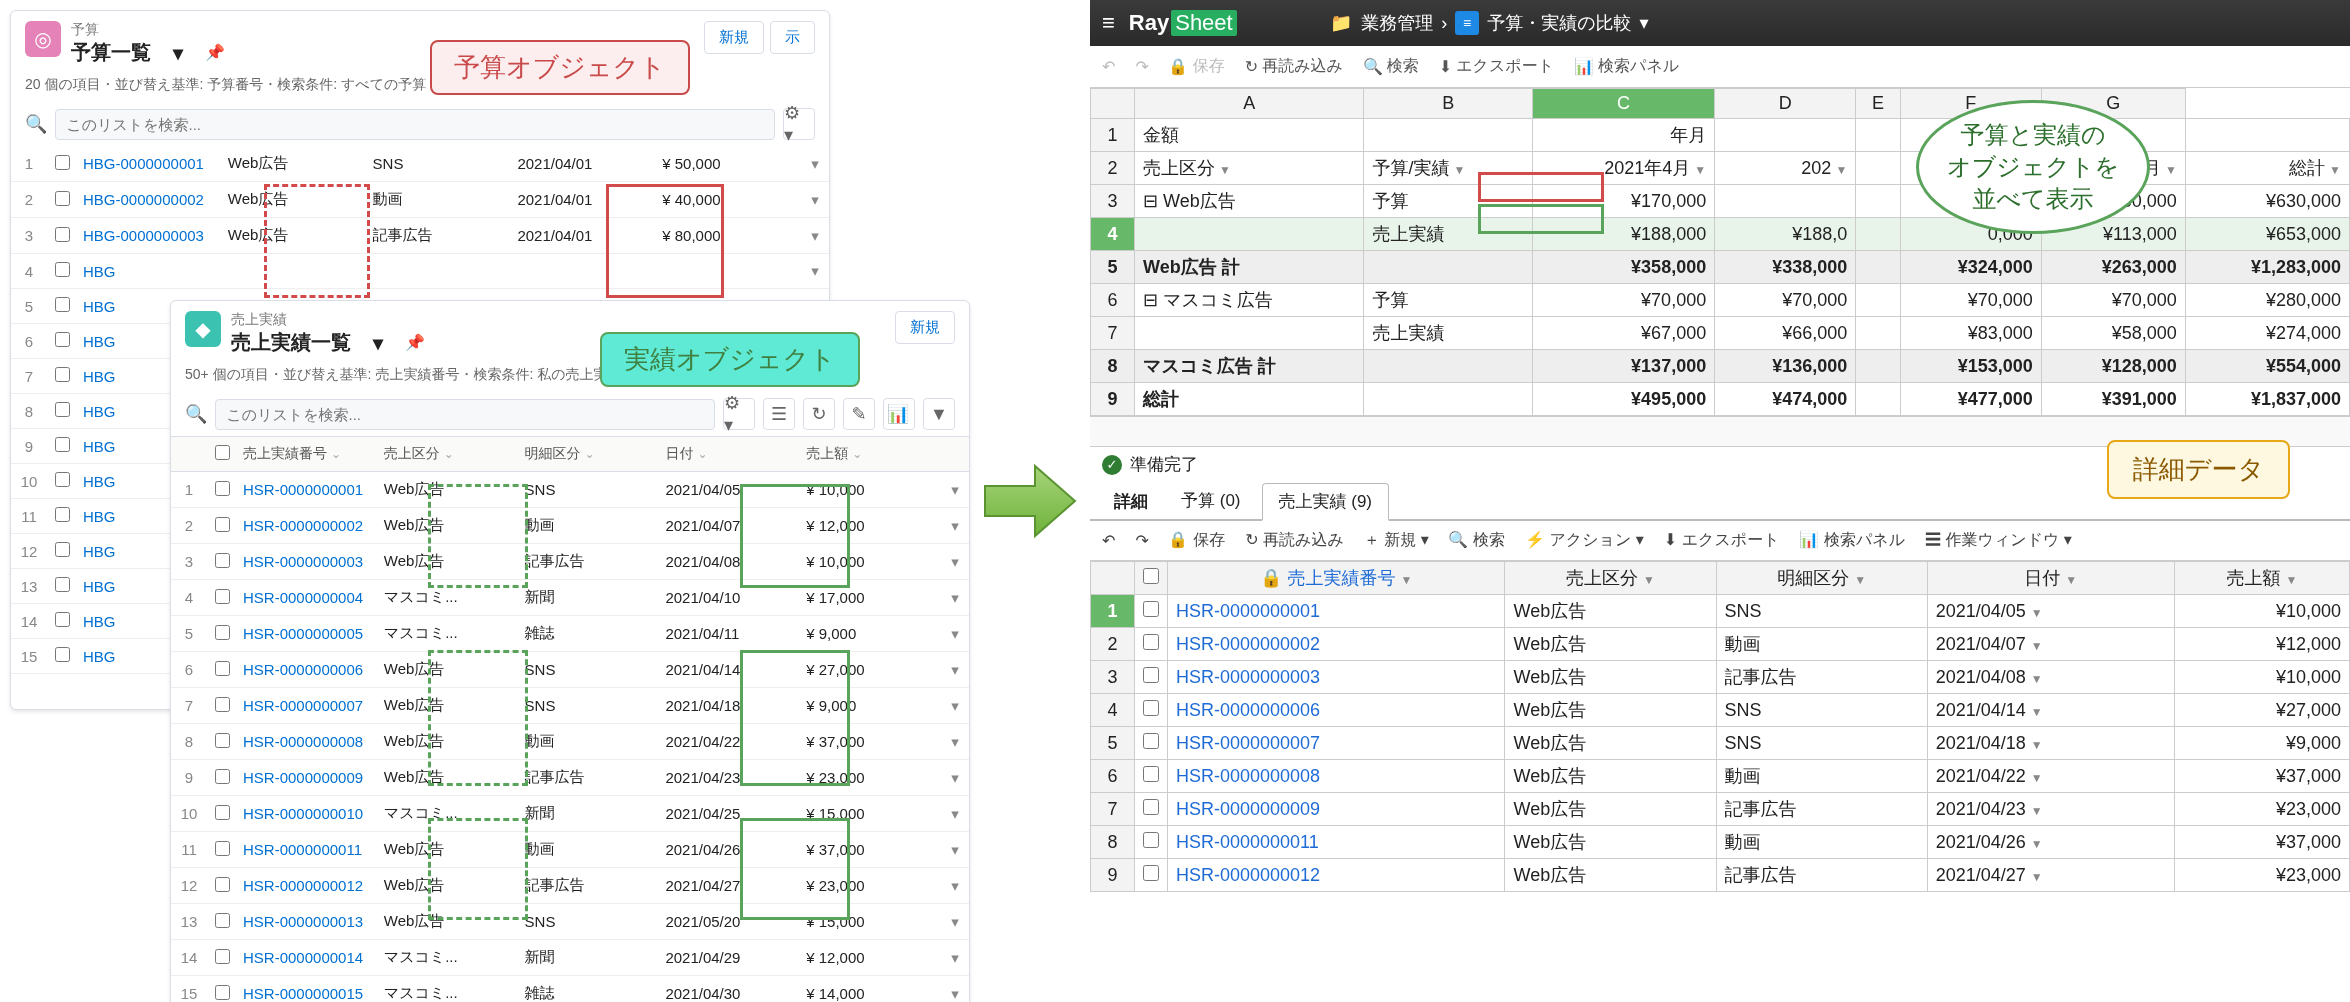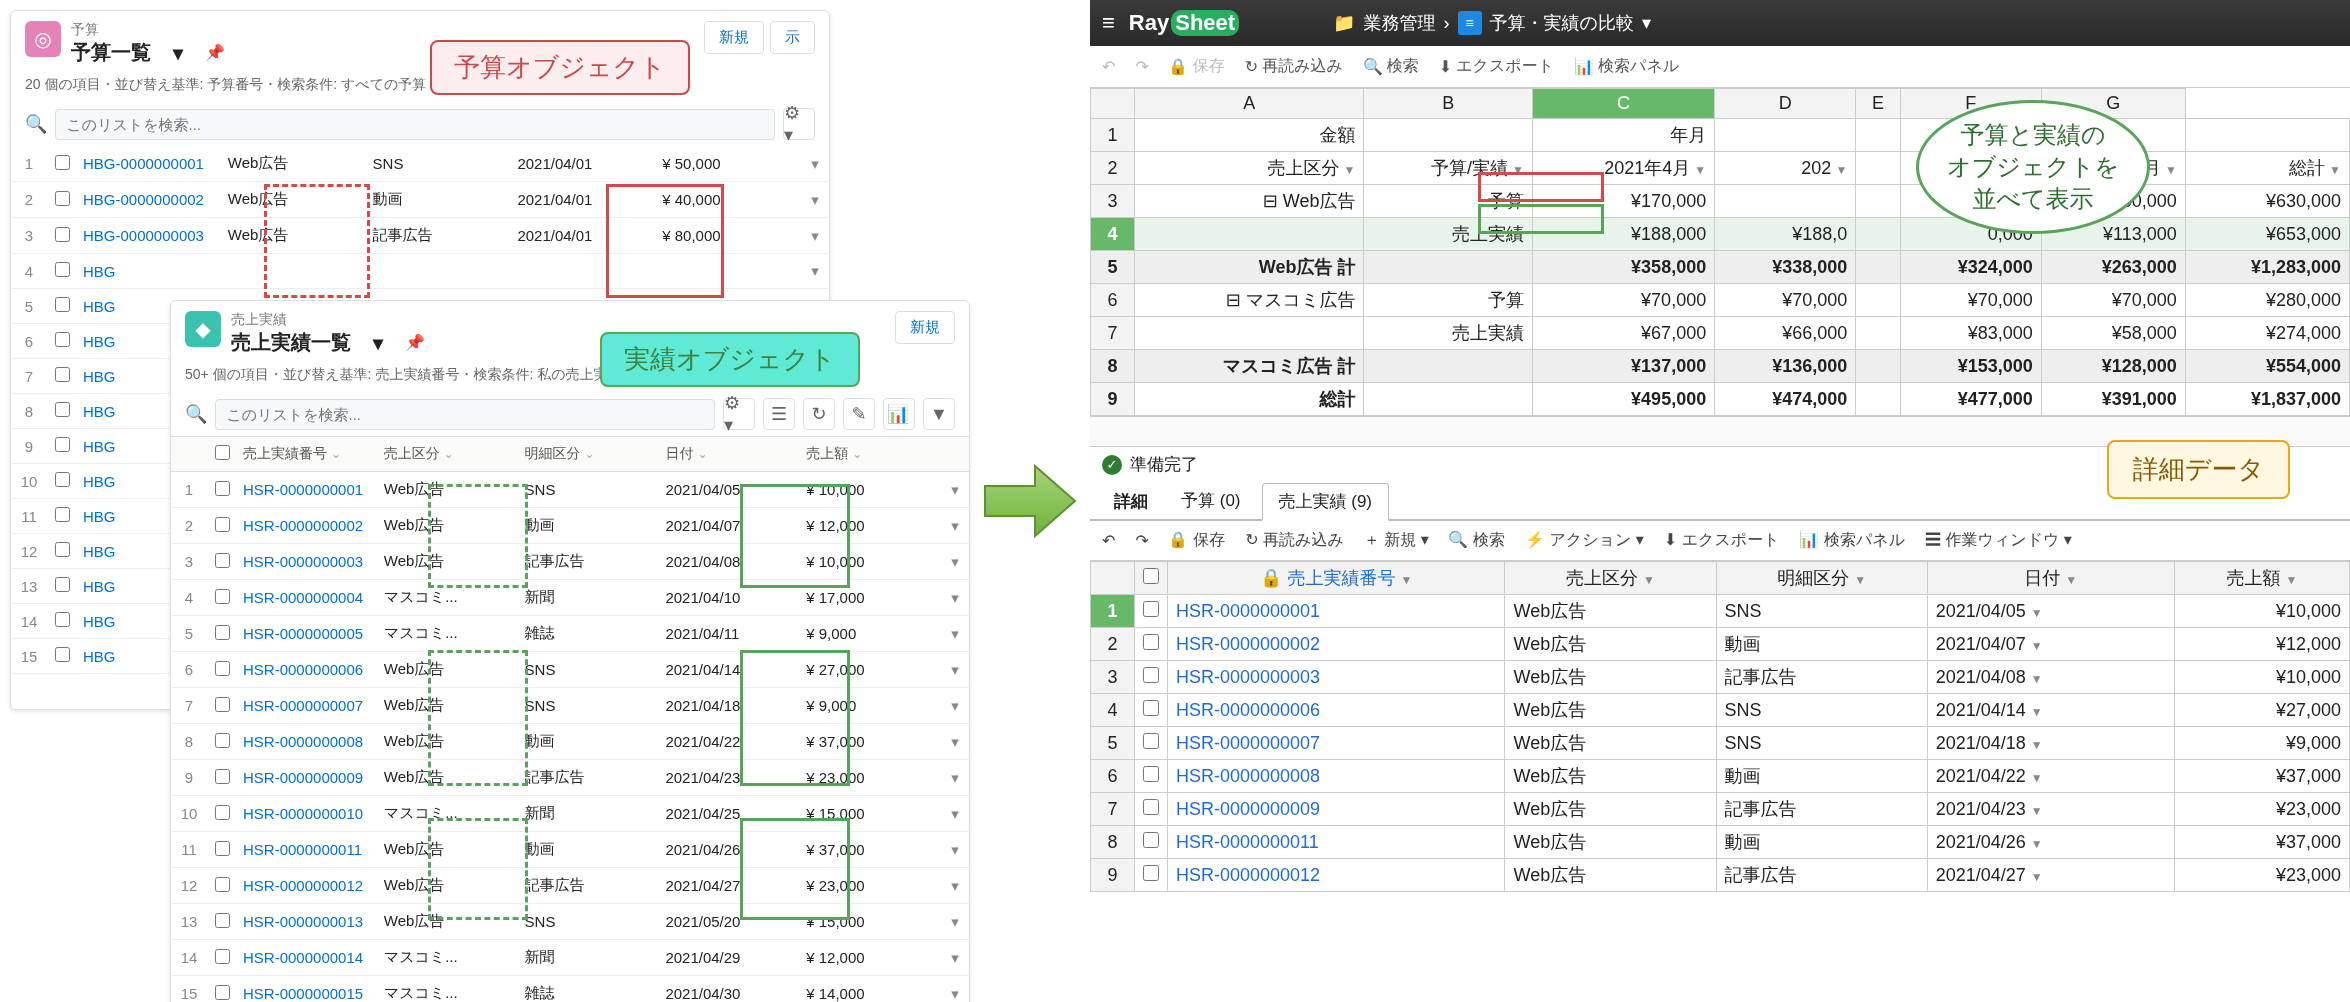--- a/index.html
+++ b/index.html
@@ -44,33 +44,33 @@
 .solid-red { position: absolute; border: 3px solid #d34a4a; pointer-events: none; z-index: 6; }
 .solid-green { position: absolute; border: 3px solid #5aa35a; pointer-events: none; z-index: 6; }
 
 
 .big-arrow { width: 100px; height: 100px; }
 .big-arrow svg { width: 100%; height: 100%; }
 
 
 .rs-topbar { height: 46px; background: linear-gradient(#3a3a3a,#2a2a2a); color: #fff; display: flex; align-items: center; padding: 0 12px; gap: 14px; font-size: 18px; }
 .rs-topbar .hamburger { font-size: 22px; }
-.rs-topbar .logo { font-weight: bold; font-size: 22px; display: flex; align-items: center; }
+.rs-topbar .logo { font-weight: normal; font-size: 22px; display: flex; align-items: center; }
 .rs-topbar .logo b { color: #fff; }
 .rs-topbar .breadcrumb { display: flex; align-items: center; gap: 8px; }
 .rs-topbar .folder-ic { color: #fff; }
 .rs-topbar .page-ic { width: 24px; height: 24px; background: #1e88e5; border-radius: 3px; display: flex; align-items: center; justify-content: center; font-size: 14px; }
 .rs-toolbar { height: 42px; border-bottom: 1px solid #ccc; display: flex; align-items: center; gap: 20px; padding: 0 12px; font-size: 16px; color: #444; }
 .rs-toolbar .tbtn { display: flex; align-items: center; gap: 4px; color: #555; }
 .rs-toolbar .disabled { color: #bbb; }
 .rs-grid { border-collapse: collapse; width: 100%; font-size: 18px; }
 .rs-grid th, .rs-grid td { border: 1px solid #ccc; padding: 4px 8px; text-align: right; white-space: nowrap; }
 .rs-grid .colhdr { background: #f3f3f3; text-align: center; font-weight: normal; }
 .rs-grid .rowhdr { background: #f3f3f3; text-align: center; width: 44px; }
-.rs-grid .txt { text-align: right; }
+.rs-grid .txt { text-align: left; }
 .rs-grid .sel-row { background: #e8f4ea; }
 .rs-grid .sel-rowhdr { background: #67b868; color: #fff; font-weight: bold; }
 .rs-grid .sel-colhdr { background: #67b868; color: #fff; }
 .rs-grid .dd { color: #888; font-size: 12px; margin-left: 4px; }
 .rs-grid .total-row td { font-weight: bold; background: #eee; }
 .rs-grid .grand-row td { font-weight: bold; }
 
 .rs-status { padding: 6px 12px; display: flex; align-items: center; gap: 8px; font-size: 17px; border-top: 1px solid #ccc; }
 .rs-status .ok { width: 20px; height: 20px; border-radius: 50%; background: #2e7d32; color: #fff; display: flex; align-items: center; justify-content: center; font-size: 13px; }
 .rs-tabs { display: flex; border-bottom: 2px solid #bbb; padding: 0 12px; gap: 4px; align-items: flex-end; }
@@ -498,21 +498,21 @@
           <path d="M5 35 L55 35 L55 15 L95 50 L55 85 L55 65 L5 65 Z" fill="url(#g)" stroke="#5a9430" stroke-width="2"></path>
         </svg>
     </div>
   </div>
 
   <div class="right-pane">
     <div class="rs-topbar">
       <span class="hamburger">≡</span>
       <span class="logo">
           <b style="color:#fff">Ray</b>
-          <span style="background:#27ae60;padding:0 4px;border-radius:10px;margin-left:2px">Sheet</span>
+          <span style="background:#27ae60;padding:0 4px;border-radius:2px;margin-left:2px">Sheet</span>
         </span>
       <div class="breadcrumb" style="margin-left:80px">
         <span class="folder-ic">📁</span>
         <span>業務管理</span>
         <span>›</span>
         <span class="page-ic">≡</span>
         <span>予算・実績の比較</span>
         <span>▾</span>
       </div>
     </div>

